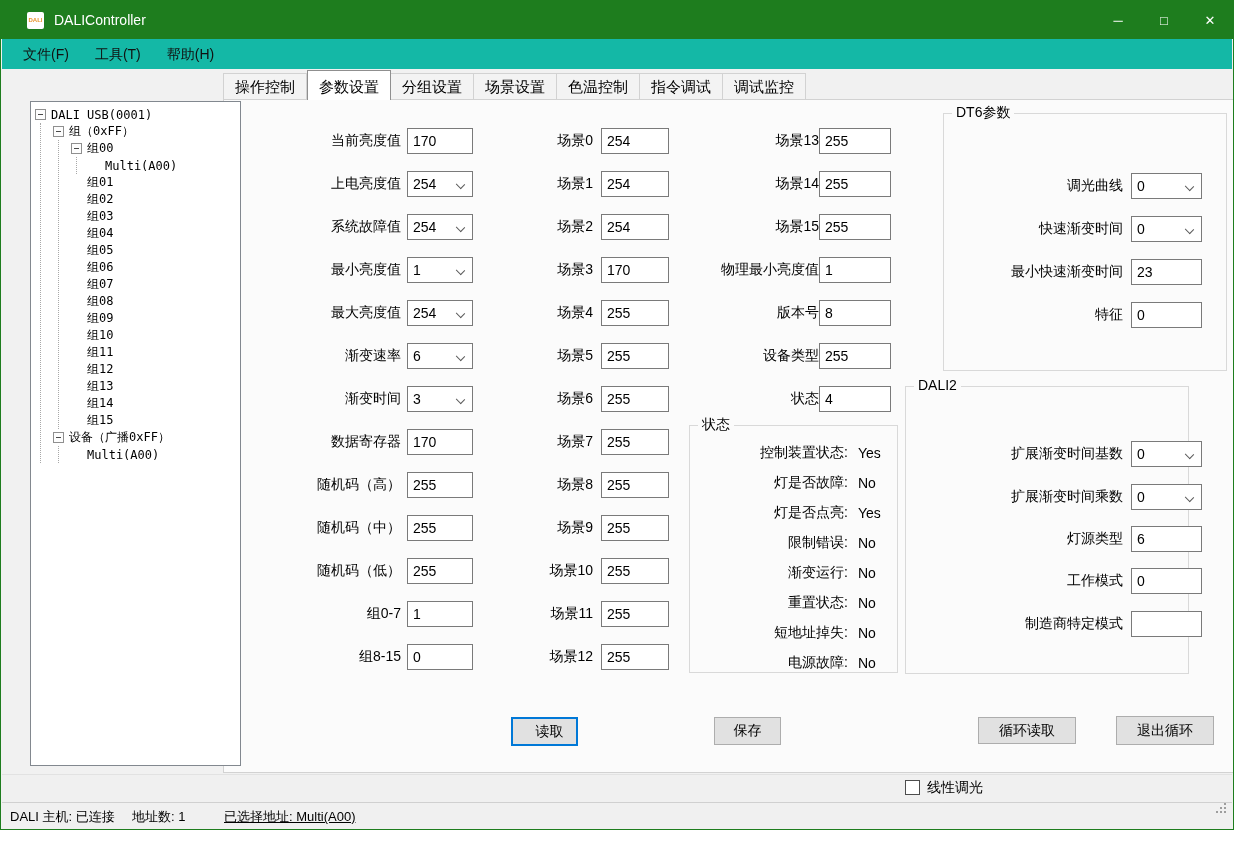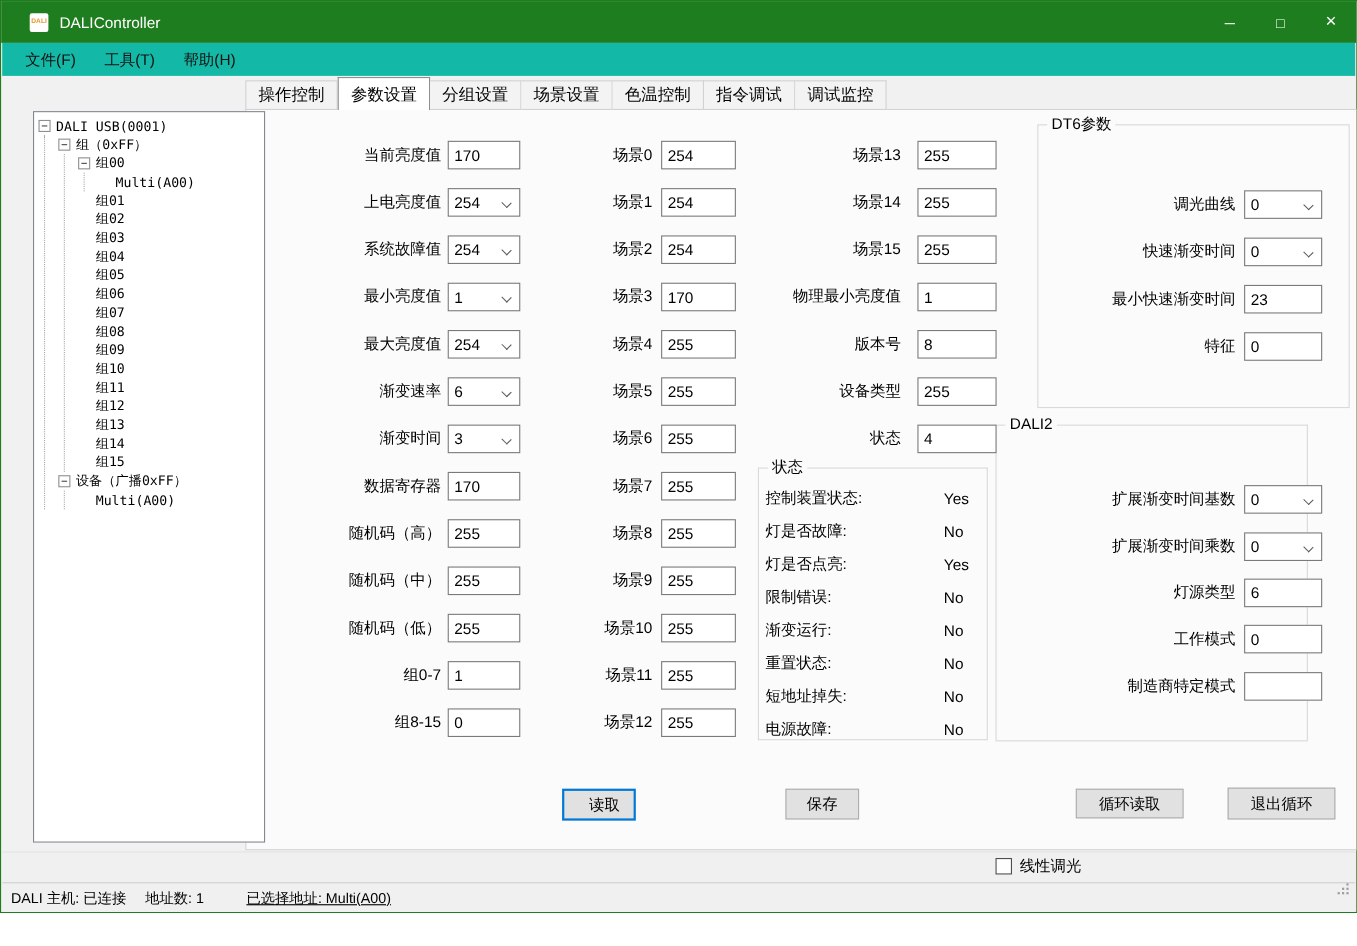--- a/index.html
+++ b/index.html
@@ -33,33 +33,33 @@
   .tab.active { background:#ffffff; border:1px solid #8f8f8f; height:30px; margin-top:-3px; line-height:31px; border-bottom:none; }
 
   
   .page { position:absolute; left:222px; top:98px; width:1011px; height:674px; background:#fbfbfb; border:1px solid #d2d2d2; }
 
   
   .frow { position:absolute; height:26px; display:flex; align-items:center; z-index:2; }
   .flabel { text-align:right; font-size:14px; color:#000; }
   .c1 { left:240px; } .c1 .flabel { width:160px; margin-right:6px; } .c1 .tbox, .c1 .combo { width:66px; }
   .c2 { left:482px; } .c2 .flabel { width:110px; margin-right:8px; } .c2 .tbox { width:68px; }
-  .c3 { left:688px; } .c3 .flabel { width:130px; margin-right:15px; } .c3 .tbox { width:72px; }
+  .c3 { left:688px; } .c3 .flabel { width:130px; margin-right:0; } .c3 .tbox { width:72px; }
   .c4 { left:950px; } .c4 .flabel { width:172px; margin-right:8px; } .c4 .tbox, .c4 .combo { width:71px; }
   .tbox { height:26px; border:1px solid #7a7a7a; background:#fff; font-size:14px; padding:0 3px 0 5px; font-family:"Liberation Sans","DejaVu Sans",sans-serif; color:#000; }
   .combo { height:26px; border:1px solid #7a7a7a; background:#fff; position:relative; display:flex; align-items:center; }
   .cval { font-size:14px; padding-left:5px; }
   .chev { position:absolute; right:8px; top:9px; width:7px; height:7px; border-right:1.5px solid #5a5a5a; border-bottom:1.5px solid #5a5a5a; transform:rotate(45deg) scale(1,0.9); }
 
   
   .group { position:absolute; border:1px solid #d9d9d9; }
   .gtitle { position:absolute; top:-10px; left:8px; background:#fbfbfb; padding:0 4px; font-size:14px; color:#000; }
   .sgrid { padding:12px 0 0 6px; }
   .srow { display:flex; align-items:center; height:30px; }
-  .srow .slabel { width:152px; font-size:14px; color:#000; }
+  .srow .slabel { width:152px; text-align:right; font-size:14px; color:#000; }
   .srow .sval { margin-left:10px; font-size:14px; color:#000; }
 
   
   .btn { position:absolute; background:#e1e1e1; border:1px solid #adadad; font-size:14px; color:#000; display:flex; align-items:center; justify-content:center; font-family:"Liberation Sans","DejaVu Sans",sans-serif; }
   .btn.focused { border:2px solid #0078d7;padding-left:10px; }
 
   
   .cband { position:absolute; left:1px; right:1px; top:773px; height:28px; background:#f0f0f0; border-top:1px solid #e2e2e2; }
   .cbox { position:absolute; left:903px; top:5px; width:15px; height:15px; border:1px solid #4d4d4d; background:#fff; }
   .clabel { position:absolute; left:925px; top:4px; font-size:14px; color:#000; }

